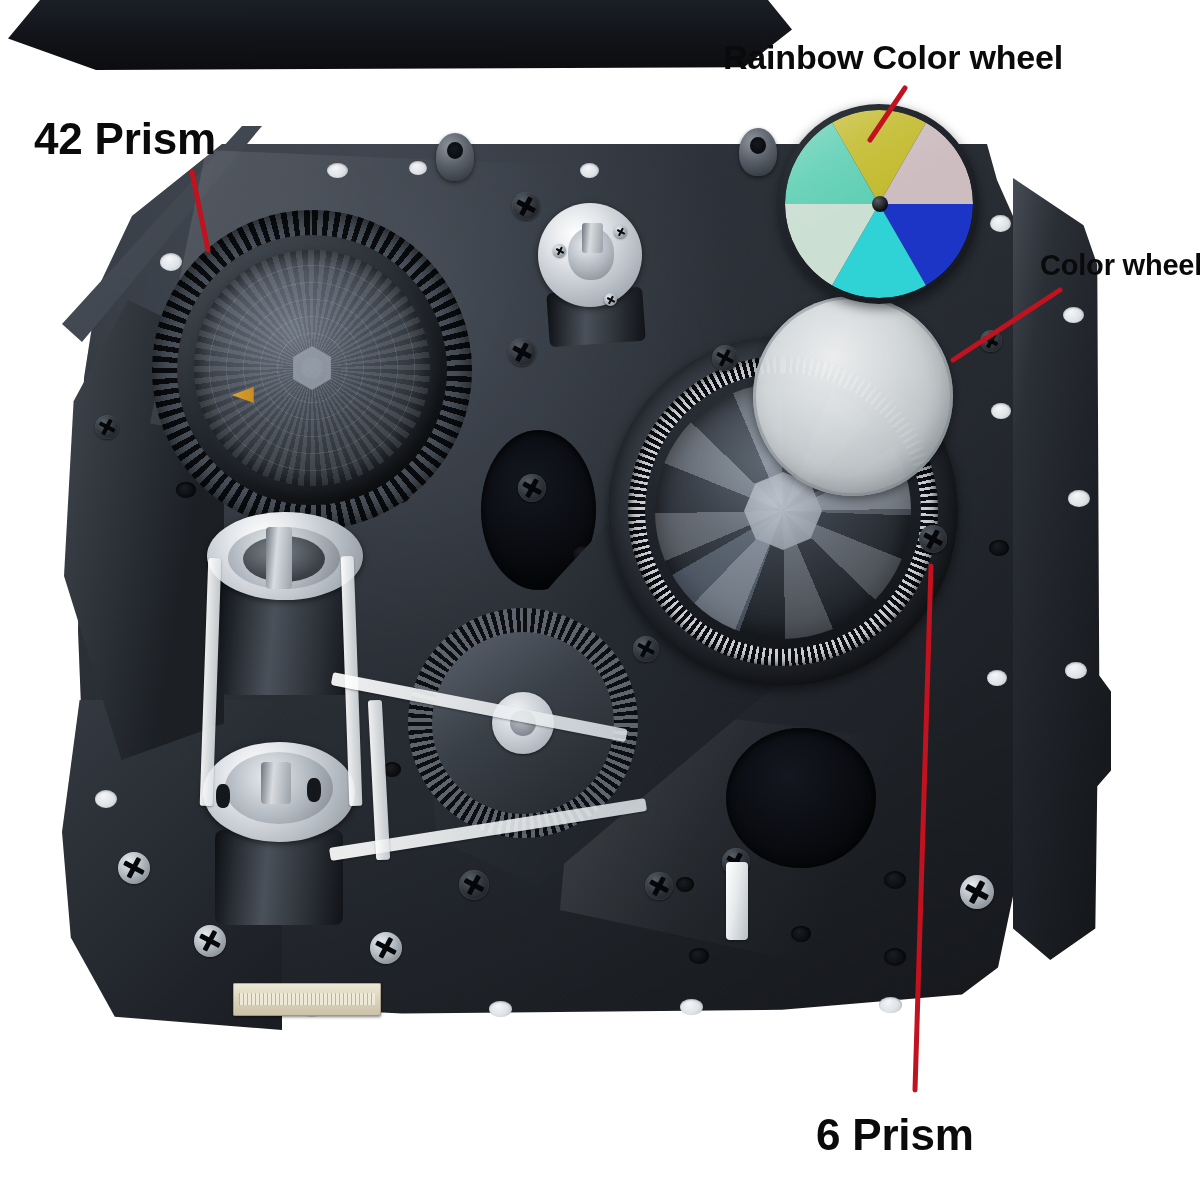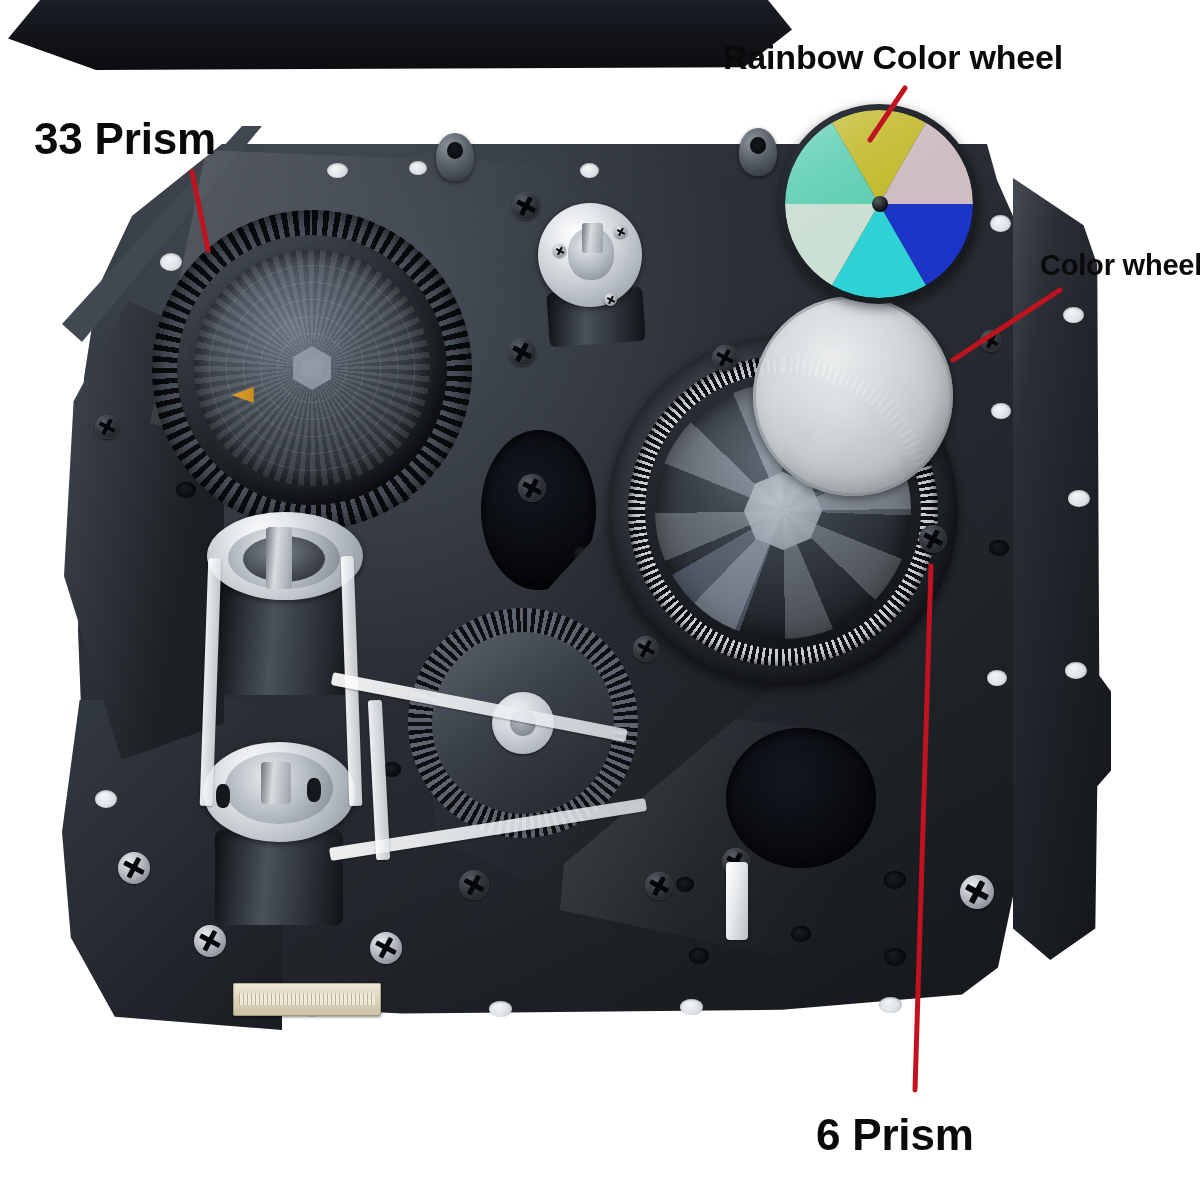--- a/index.html
+++ b/index.html
@@ -562,18 +562,18 @@
 
   </div>
 
   <svg class="leader" id="leader-lines">
       <line x1="192" y1="172" x2="208" y2="250" stroke="#c1121f" stroke-width="5" stroke-linecap="round"></line>
       <line x1="905" y1="88" x2="870" y2="140" stroke="#c1121f" stroke-width="5" stroke-linecap="round"></line>
       <line x1="1060" y1="290" x2="953" y2="360" stroke="#c1121f" stroke-width="5" stroke-linecap="round"></line>
       <line x1="931" y1="566" x2="915" y2="1090" stroke="#c1121f" stroke-width="5" stroke-linecap="round"></line>
     </svg>
 
-  <div class="lbl" id="label-48prism">33 Prism</div>
+  <div class="lbl" id="label-48prism">42 Prism</div>
   <div class="lbl" id="label-rainbow">Rainbow Color wheel</div>
   <div class="lbl" id="label-frost">Color wheel</div>
   <div class="lbl" id="label-8prism">6 Prism</div>
 
 </div>
 
 </body></html>

